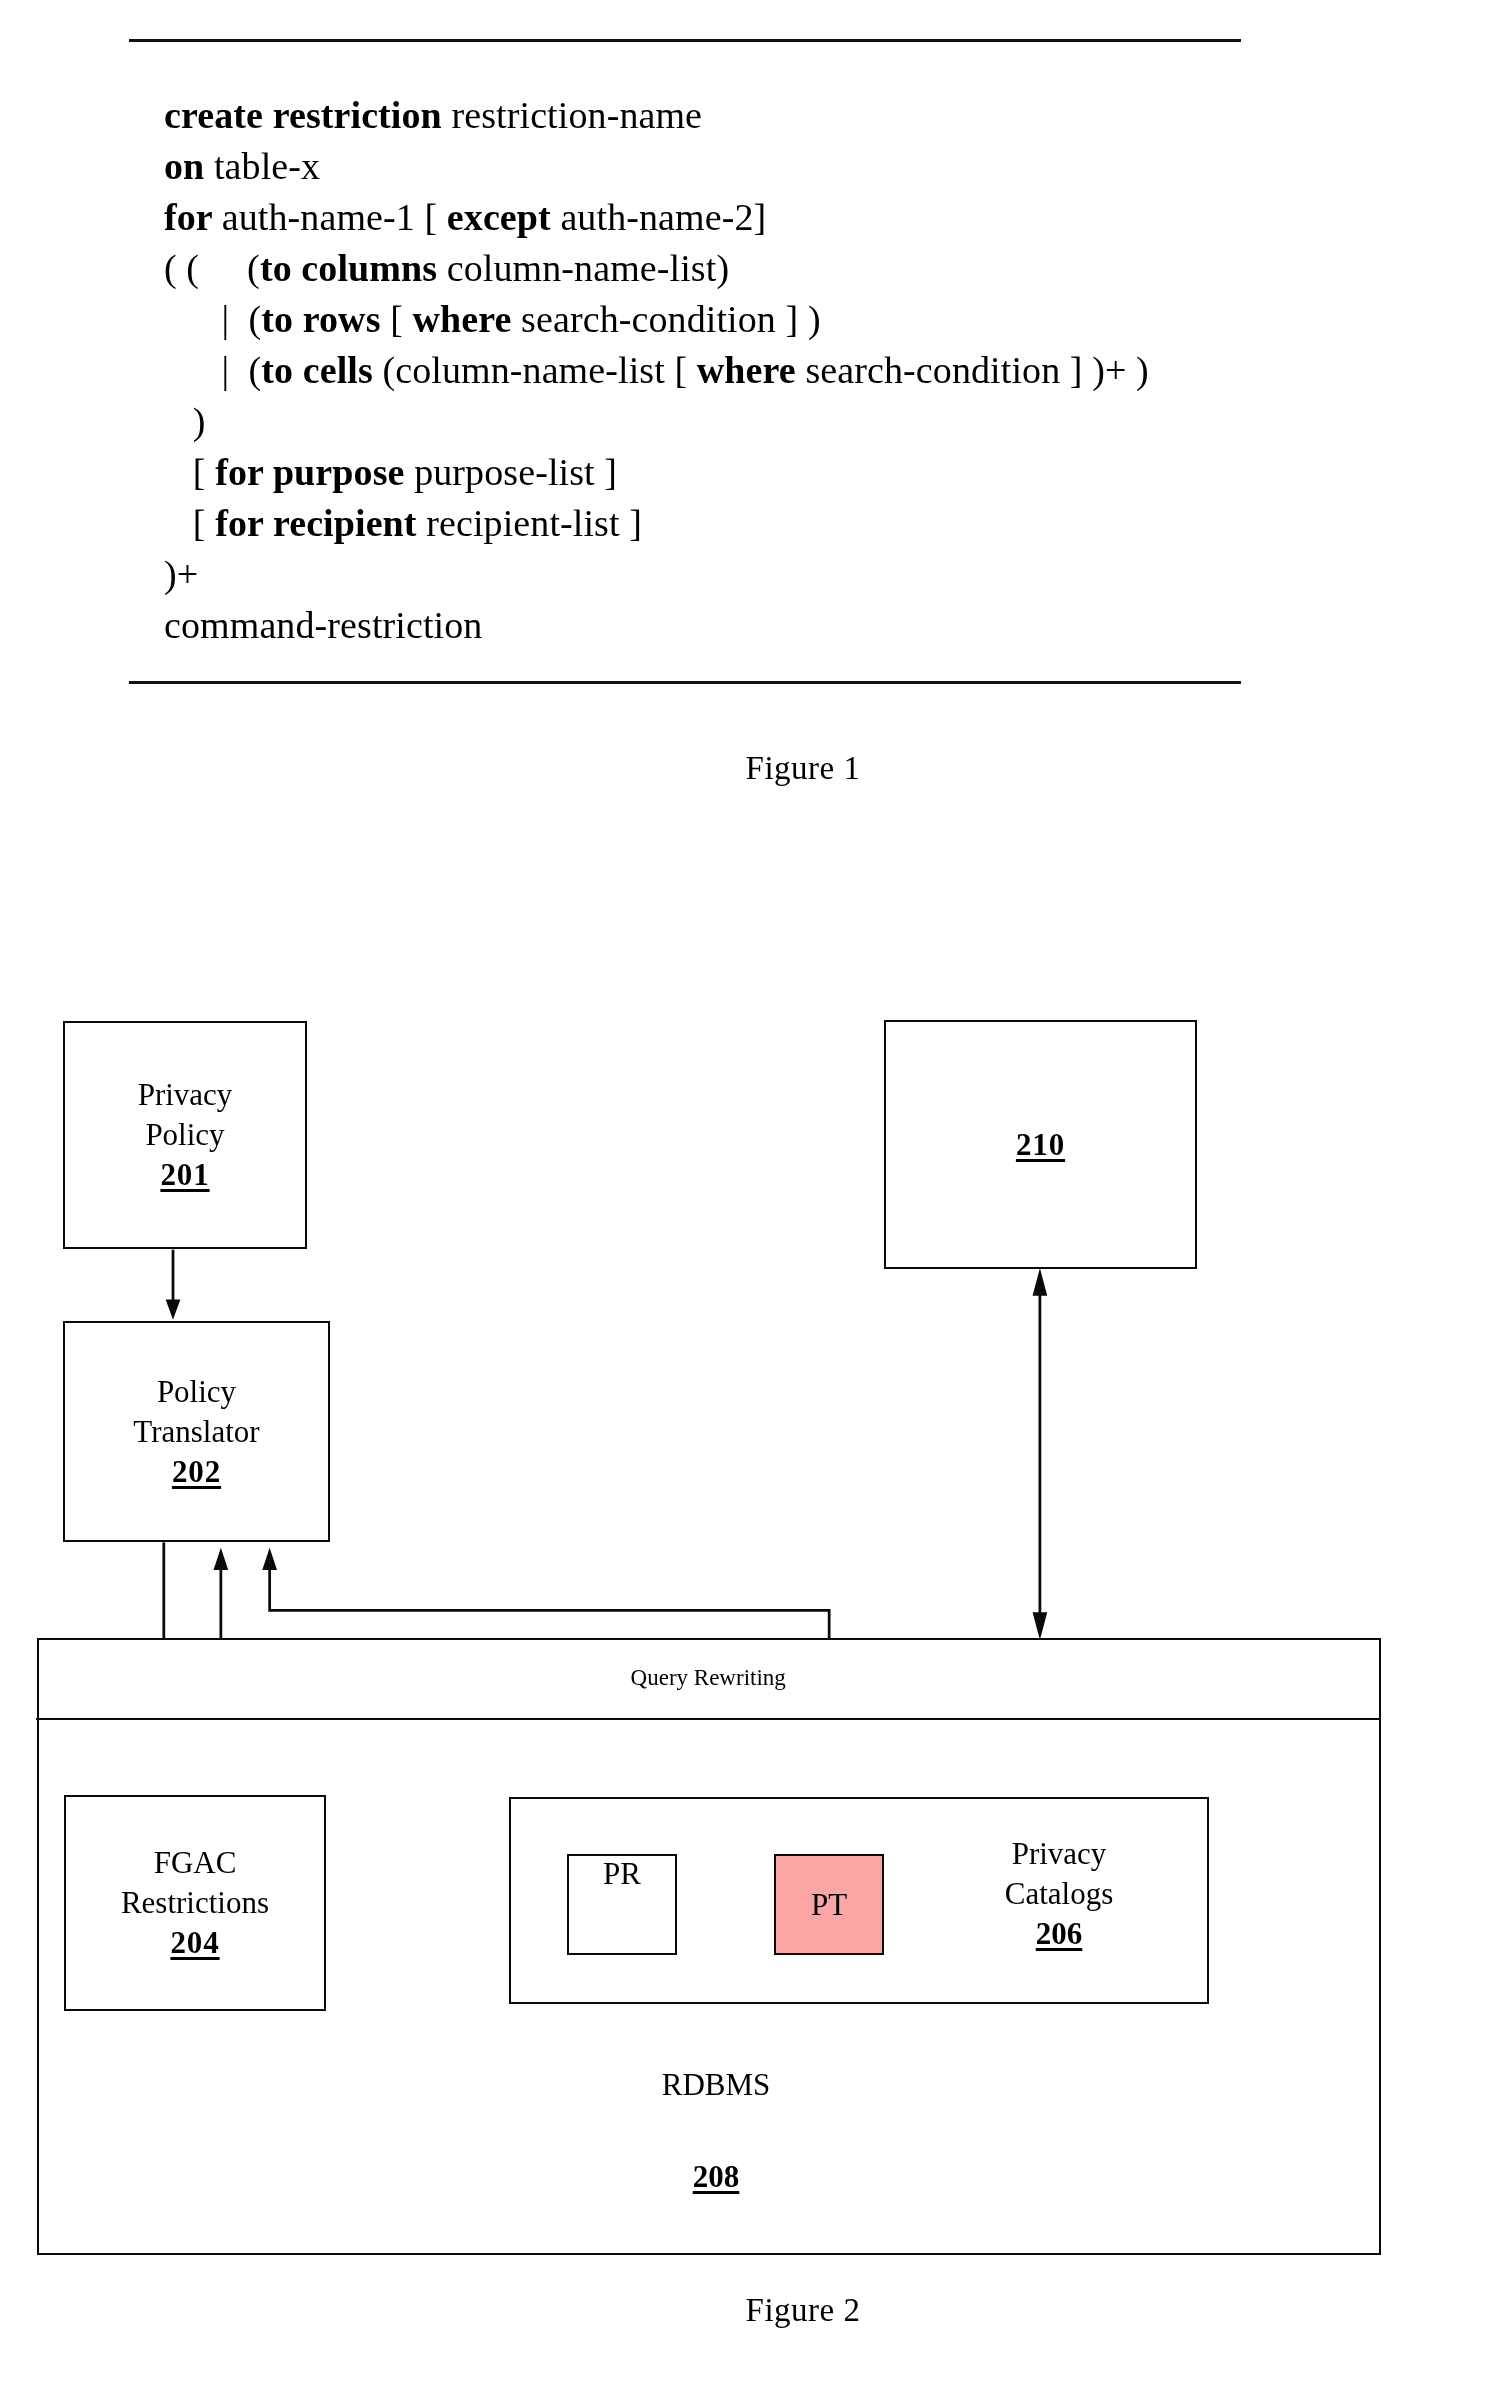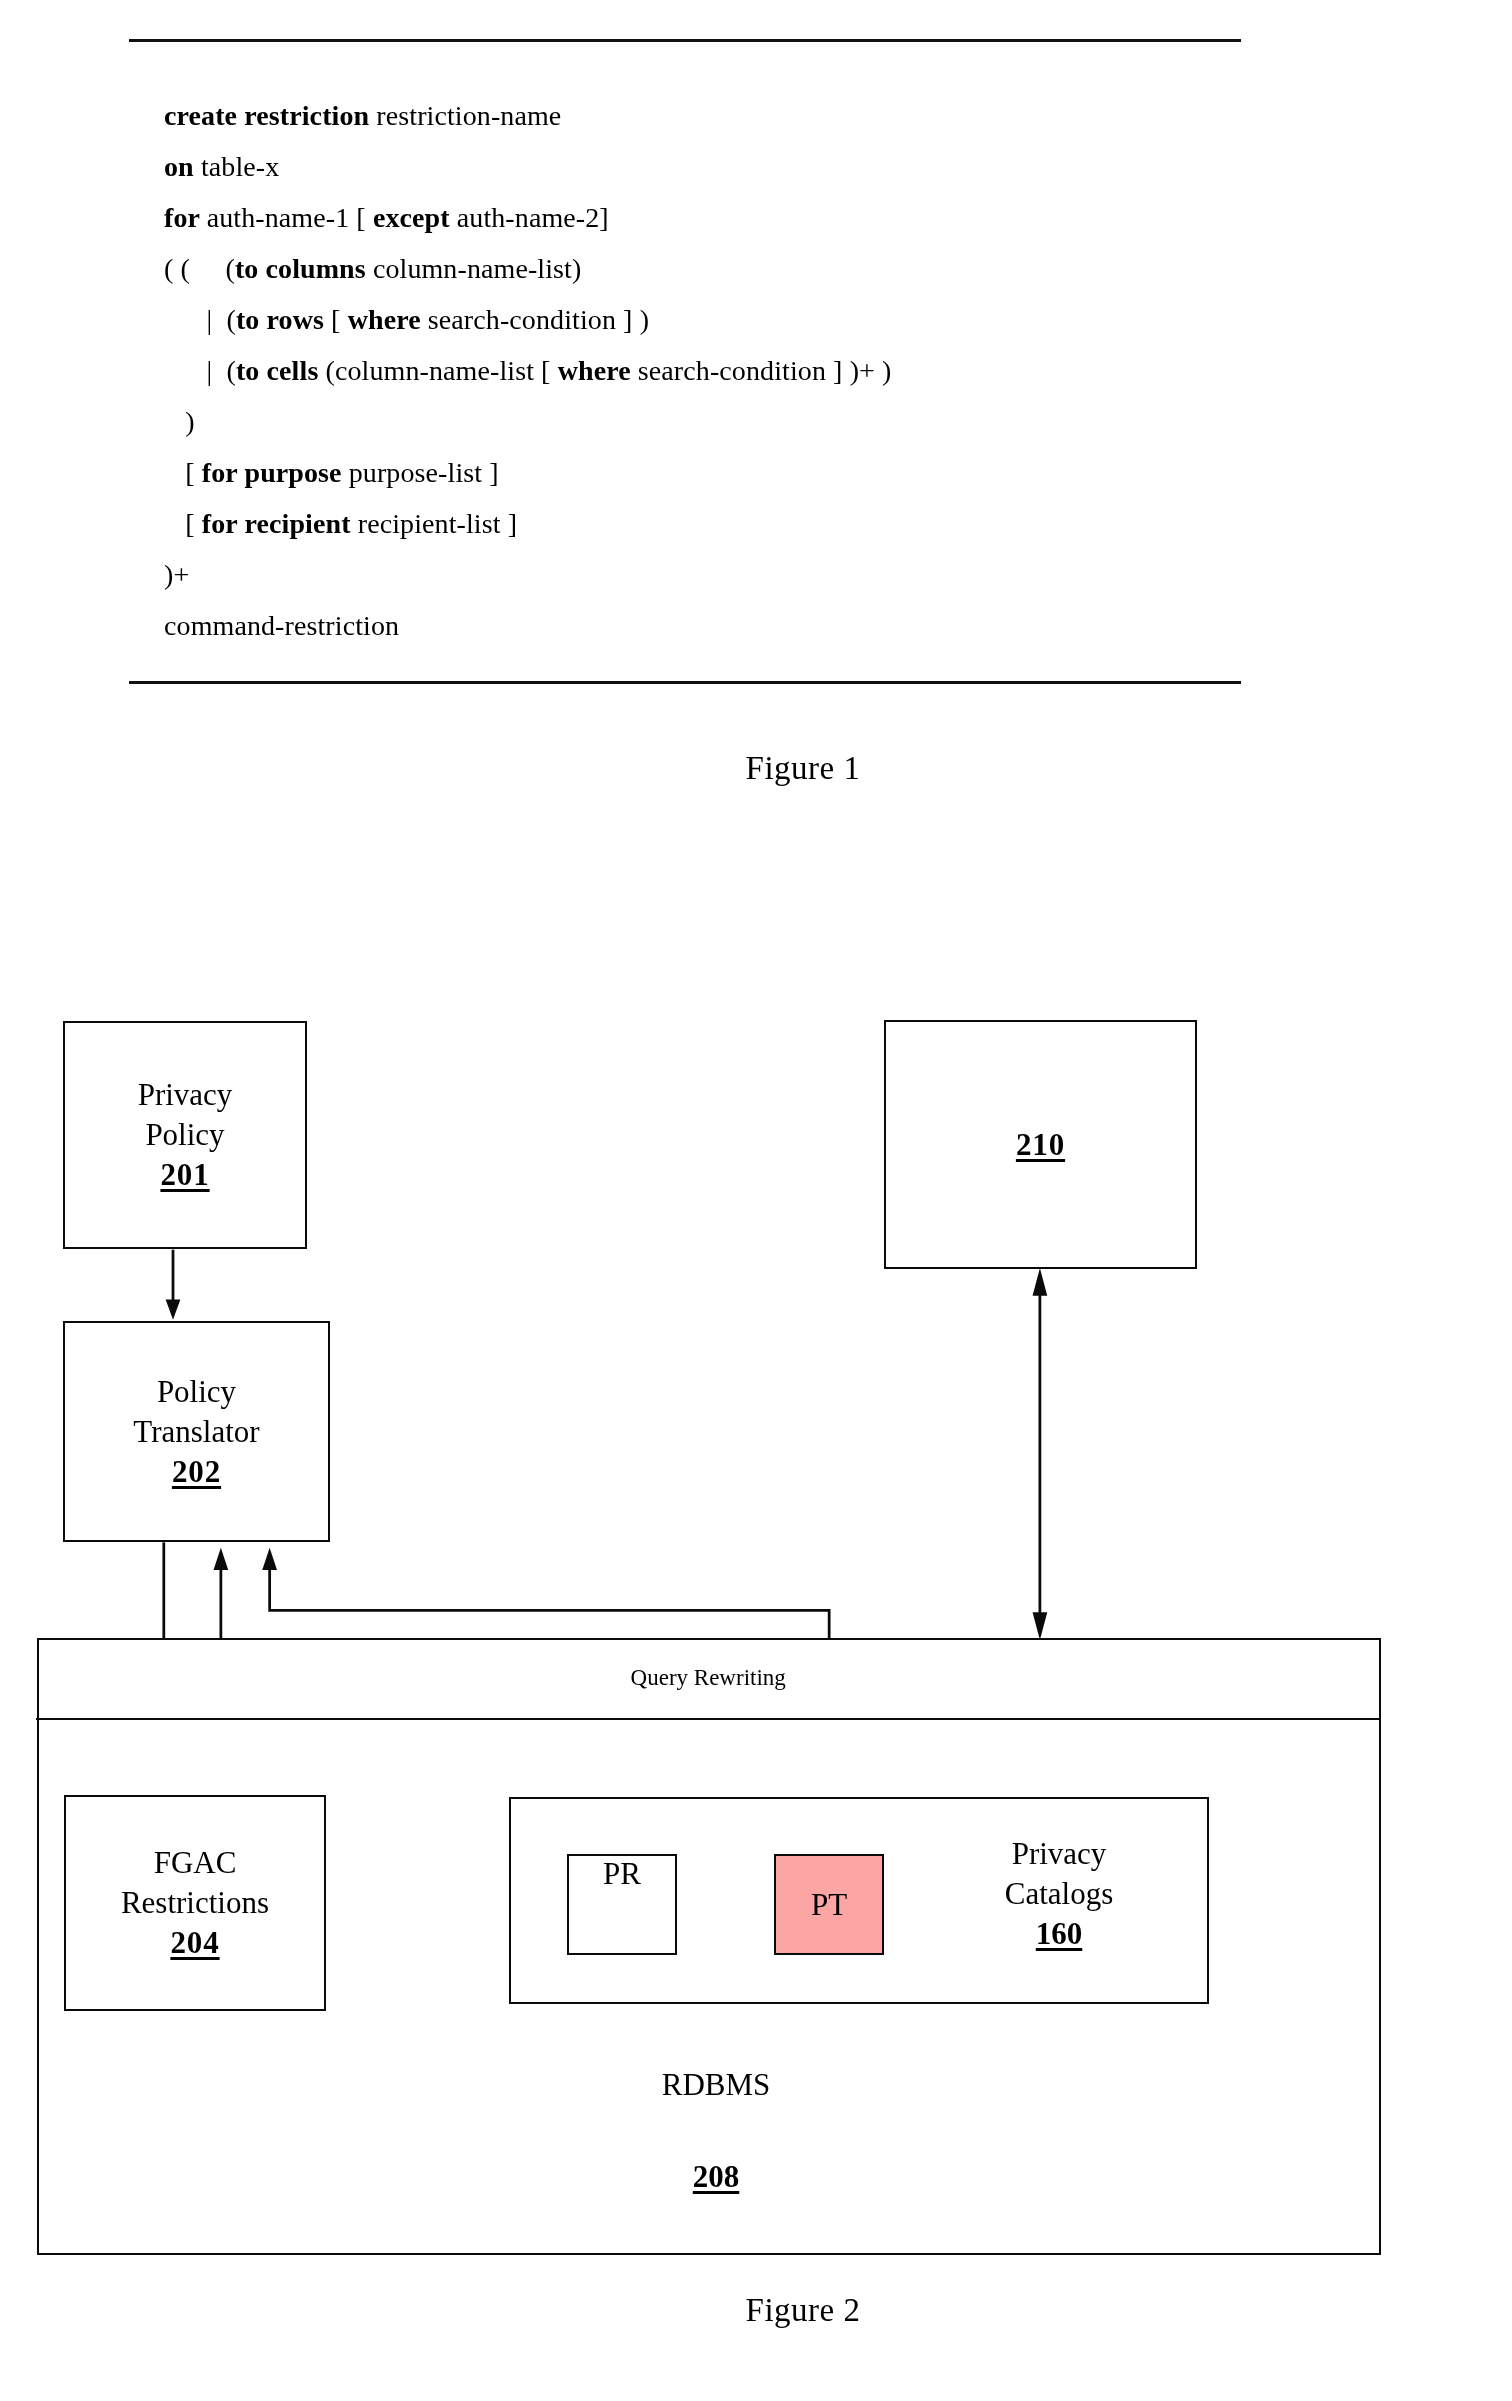--- a/index.html
+++ b/index.html
@@ -30,21 +30,21 @@
     height: 2.8px;
   }
   #fig1-rule-top { left: 129px; top: 39px;  width: 1112px; }
   #fig1-rule-bot { left: 129px; top: 681px; width: 1112px; }
 
   #fig1-code {
     position: absolute;
     left: 164px;
     top: 90px;
     width: 1086px;
-    font-size: 28px;
+    font-size: 38px;
     line-height: 51px;
     white-space: pre;
     letter-spacing: 0.1px;
   }
   #fig1-code .ln { display: block; white-space: pre; }
   #fig1-code b { font-weight: bold; }
 
   .fig-caption {
     position: absolute;
     width: 100%;
@@ -256,21 +256,21 @@
   </div>
 
   <div class="node" id="box-204">
     <div class="lbl">FGAC<br>Restrictions</div>
     <div class="num">204</div>
   </div>
 
   <div id="box-206">
     <div id="label-206">
       <span>Privacy<br>Catalogs</span>
-      <span class="num">160</span>
+      <span class="num">206</span>
     </div>
   </div>
 
   <div id="box-pr">
     <span>PR</span>
   </div>
   <div id="box-pt">
     <span>PT</span>
   </div>
 

